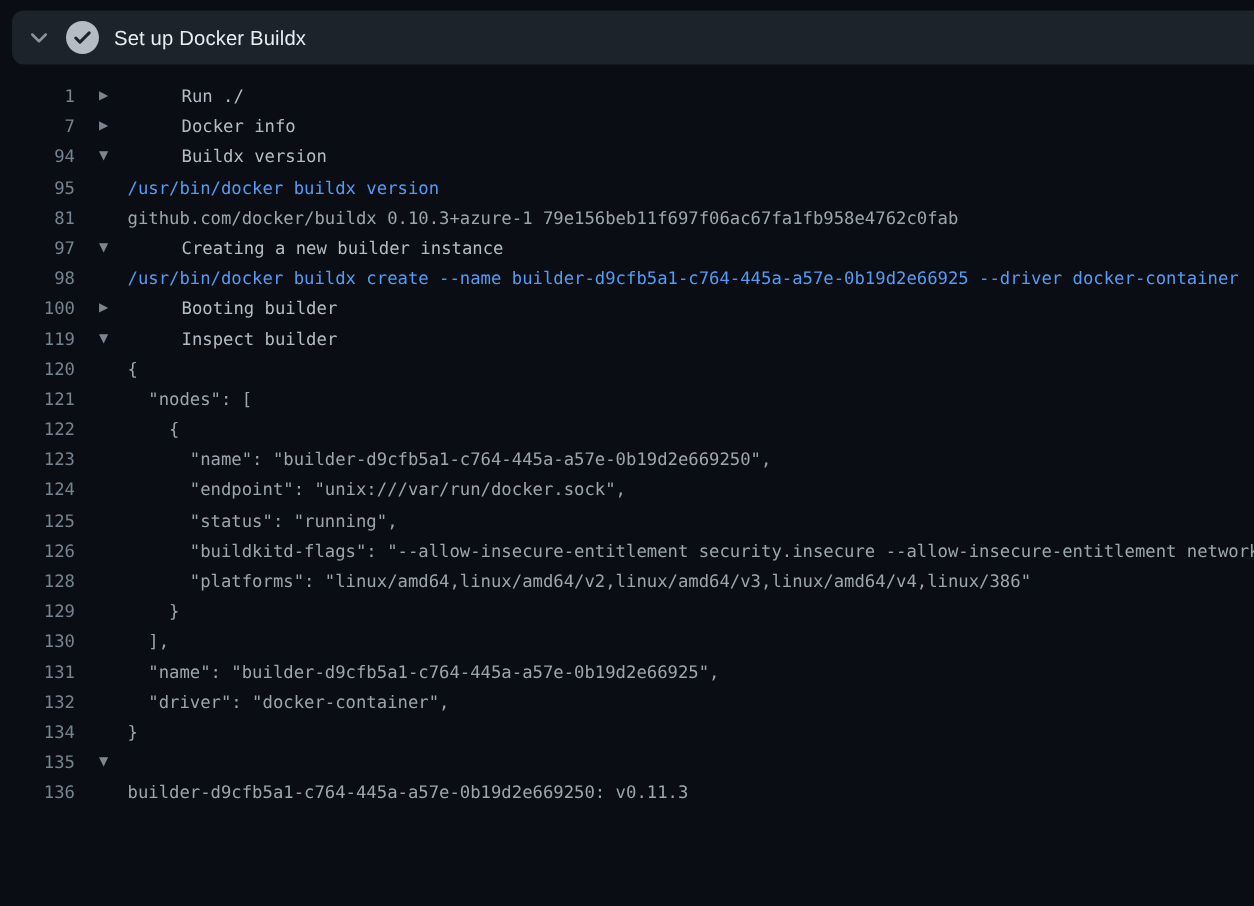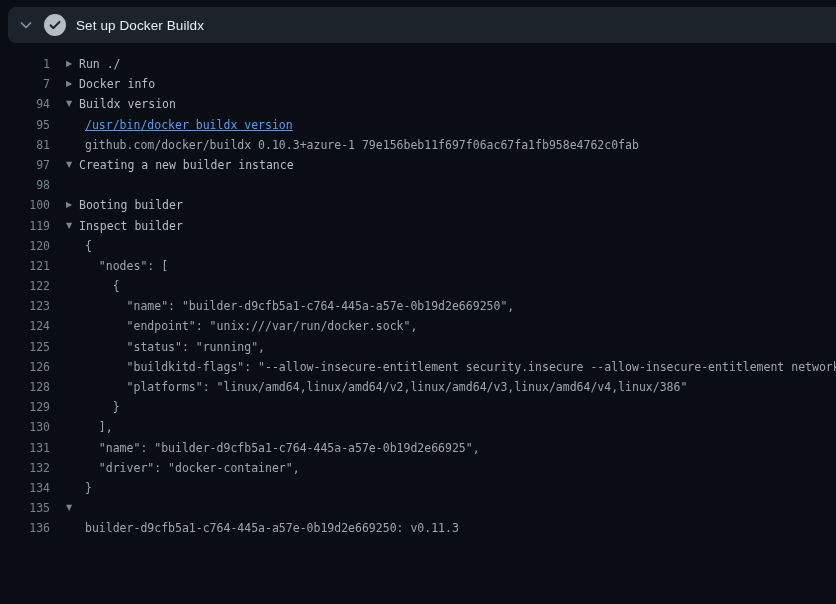--- a/index.html
+++ b/index.html
@@ -58,22 +58,22 @@
     text-decoration:none;cursor:pointer;
   }
   .arrow{
     flex:none;margin-left:16px;width:13px;
     font-family:"DejaVu Sans",sans-serif;
     font-size:8px;line-height:20.2px;
     color:var(--arrow);
   }
   .txt{flex:none;}
   .txt.plain{margin-left:35px;}
-  .txt.group{color:var(--group-text);}
-  .txt.cmd{color:var(--command-text);text-decoration:underline;}
+  .txt.group{color:var(--group-text);margin-left:42px;}
+  .txt.cmd{color:var(--command-text);}
   .txt.out{color:var(--output-text);}
 </style>
 </head>
 <body>
 
 <div class="step-header">
   <button class="chevron-btn">
     <svg width="16" height="16" viewBox="0 0 16 16">
       <path d="M3.5 6l4.5 4.5L12.5 6" stroke="var(--chevron)" stroke-width="1.7" fill="none" stroke-linecap="round" stroke-linejoin="round"></path>
     </svg>
@@ -113,20 +113,21 @@
     <span class="txt plain out">github.com/docker/buildx 0.10.3+azure-1 79e156beb11f697f06ac67fa1fb958e4762c0fab</span>
   </div>
     <div class="row">
     <a class="num">97</a>
     <span class="arrow">▼</span>
     <span class="txt group">Creating a new builder instance</span>
   </div>
     <div class="row">
     <a class="num">98</a>
     
+    <span class="txt plain cmd">/usr/bin/docker buildx create --name builder-d9cfb5a1-c764-445a-a57e-0b19d2e66925 --driver docker-container</span>
   </div>
     <div class="row">
     <a class="num">100</a>
     <span class="arrow">▶</span>
     <span class="txt group">Booting builder</span>
   </div>
     <div class="row">
     <a class="num">119</a>
     <span class="arrow">▼</span>
     <span class="txt group">Inspect builder</span>

